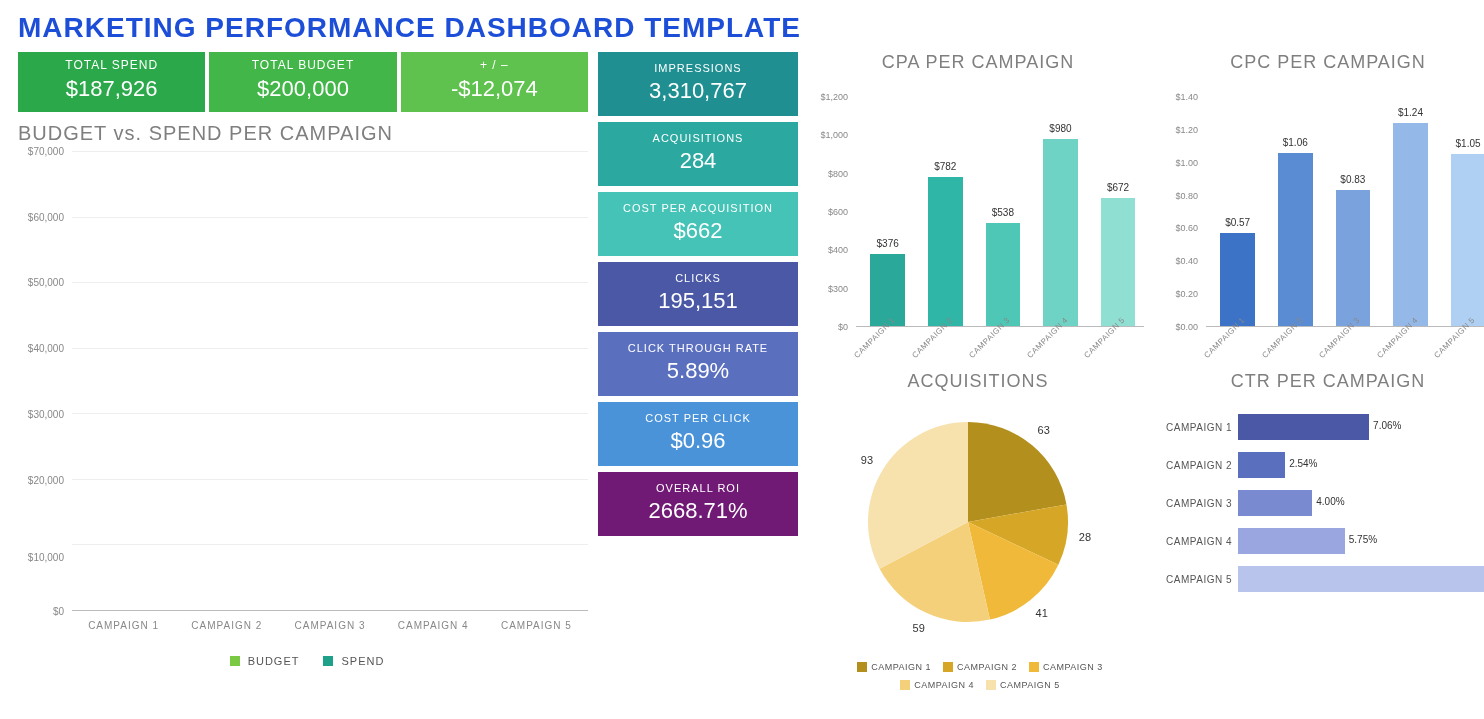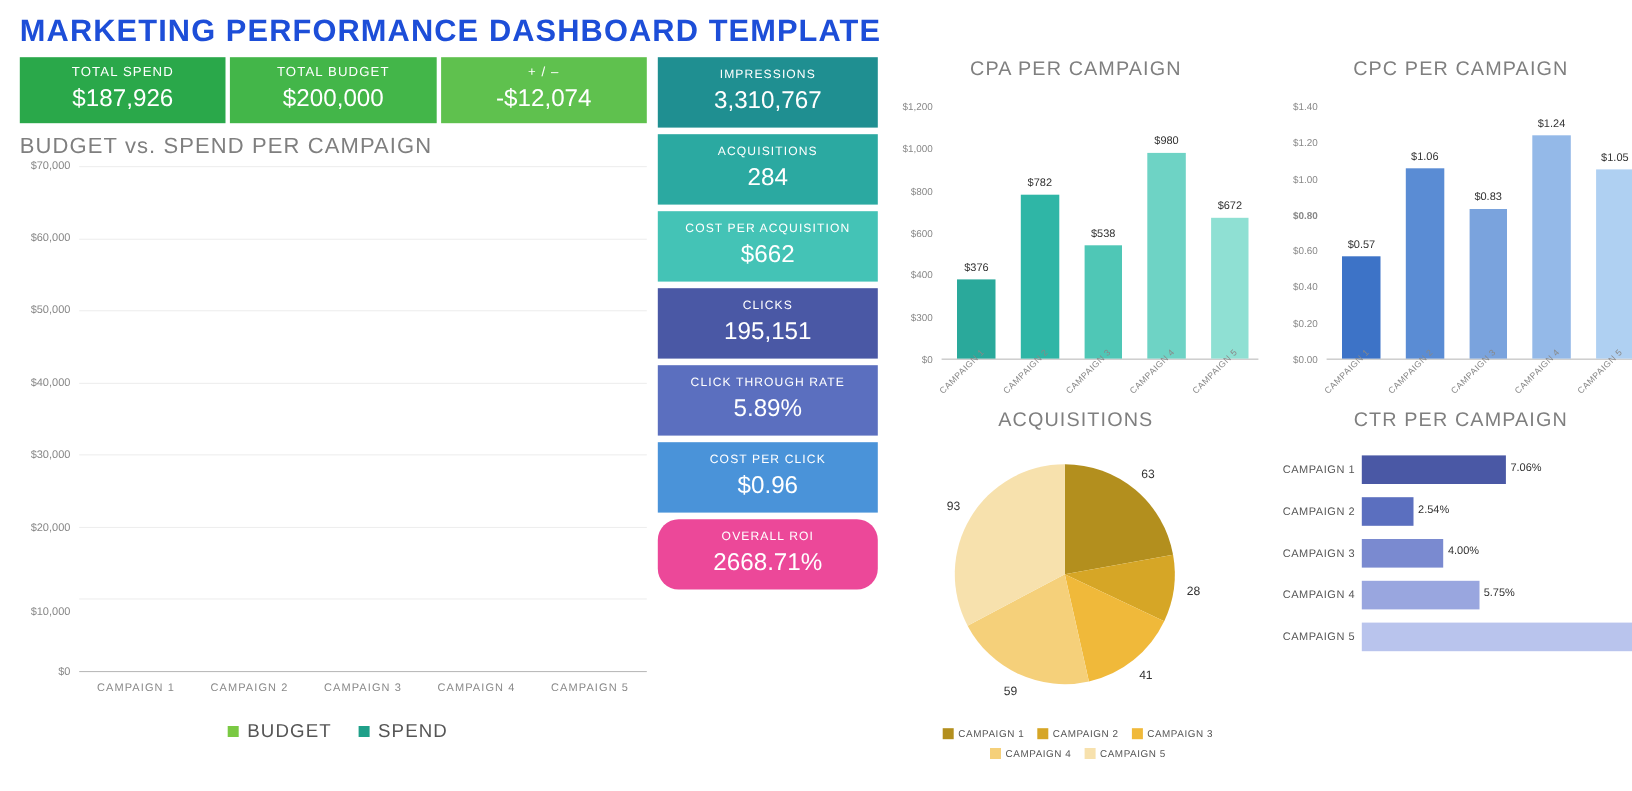--- a/index.html
+++ b/index.html
@@ -18,21 +18,21 @@
 .section-title { color: #7f7f7f; font-size: 20px; letter-spacing: 1px; margin: 10px 0 6px; }
 .chart-wrap { position: relative; height: 500px; }
 .y-axis { position: absolute; left: 0; top: 0; bottom: 40px; width: 50px; }
 .y-tick { position: absolute; right: 4px; font-size: 10px; color: #888; transform: translateY(-50%); }
 .plot { position: absolute; left: 54px; right: 0; top: 0; bottom: 40px; border-bottom: 1px solid #bbb; }
 .gridline { position: absolute; left: 0; right: 0; border-top: 1px solid #eee; }
 .bars-group { position: absolute; bottom: 0; display: flex; gap: 2px; align-items: flex-end; }
 .bar { width: 36px; }
 .x-labels { position: absolute; left: 54px; right: 0; bottom: 20px; display: flex; }
 .x-label { flex: 1; text-align: center; font-size: 10px; color: #888; letter-spacing: 1px; }
-.legend { text-align: center; margin-top: 4px; font-size: 17px; color: #555; }
+.legend { text-align: center; margin-top: 4px; font-size: 11px; color: #555; }
 .legend span { display: inline-flex; align-items: center; margin: 0 8px; letter-spacing: 1px; }
 .swatch { display: inline-block; width: 10px; height: 10px; margin-right: 4px; }
 
 
 .mid-col { display: flex; flex-direction: column; gap: 6px; }
 .card { color: #fff; text-align: center; padding: 10px 4px 12px; }
 .card .label { font-size: 11px; letter-spacing: 1px; margin-bottom: 4px; }
 .card .value { font-size: 22px; }
 
 
@@ -151,21 +151,21 @@
         <div class="value">195,151</div>
       </div>
       <div class="card" style="background: rgb(91, 111, 191);">
         <div class="label">CLICK THROUGH RATE</div>
         <div class="value">5.89%</div>
       </div>
       <div class="card" style="background: rgb(74, 147, 217);">
         <div class="label">COST PER CLICK</div>
         <div class="value">$0.96</div>
       </div>
-      <div class="card" style="background: #ec4899; border-radius: 19px;">
+      <div class="card" style="background: #701a75;">
         <div class="label">OVERALL ROI</div>
         <div class="value">2668.71%</div>
       </div>
     </div>
 
   <div>
     <div class="mini-title">CPA PER CAMPAIGN</div>
     <div class="mini-chart" id="cpa-chart">
         <div class="mini-y">
           <div class="y-tick" style="top: 100%;">$0</div>
@@ -222,21 +222,21 @@
   </div>
 
   <div>
     <div class="mini-title">CPC PER CAMPAIGN</div>
     <div class="mini-chart" id="cpc-chart">
         <div class="mini-y">
           <div class="y-tick" style="top: 100%;">$0.00</div>
           <div class="y-tick" style="top: 85.7143%;">$0.20</div>
           <div class="y-tick" style="top: 71.4286%;">$0.40</div>
           <div class="y-tick" style="top: 57.1429%;">$0.60</div>
-          <div class="y-tick" style="top: 42.8571%; font-weight: bold;">$0.80</div>
+          <div class="y-tick" style="top: 42.8571%;">$0.80</div>
           <div class="y-tick" style="top: 28.5714%;">$1.00</div>
           <div class="y-tick" style="top: 14.2857%;">$1.20</div>
           <div class="y-tick" style="top: 0%;">$1.40</div>
         </div>
         <div class="mini-plot">
           <div class="mini-bar" style="left: 5%; width: 12%; height: 40.7143%; background: rgb(61, 115, 199);">
             <div class="mini-bar-label">$0.57</div>
           </div>
           <div class="mini-bar" style="left: 25%; width: 12%; height: 75.7143%; background: rgb(90, 140, 212);">
             <div class="mini-bar-label">$1.06</div>

